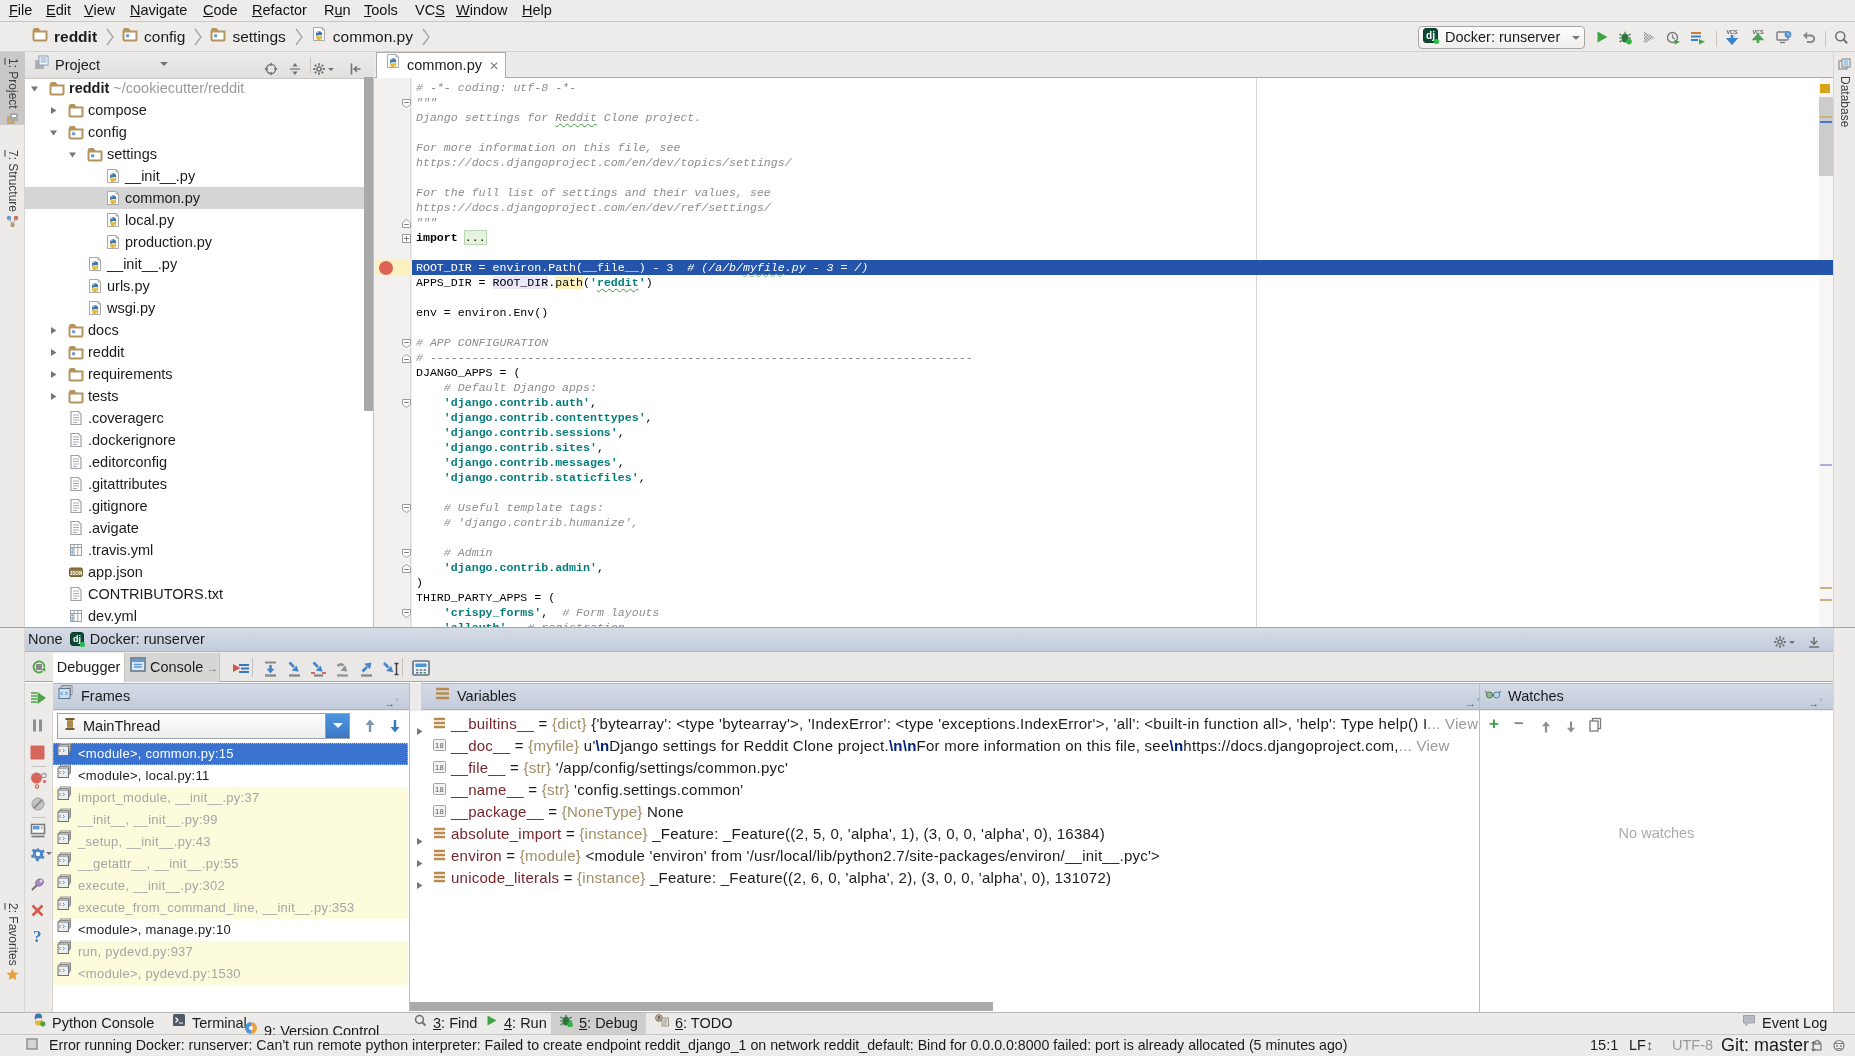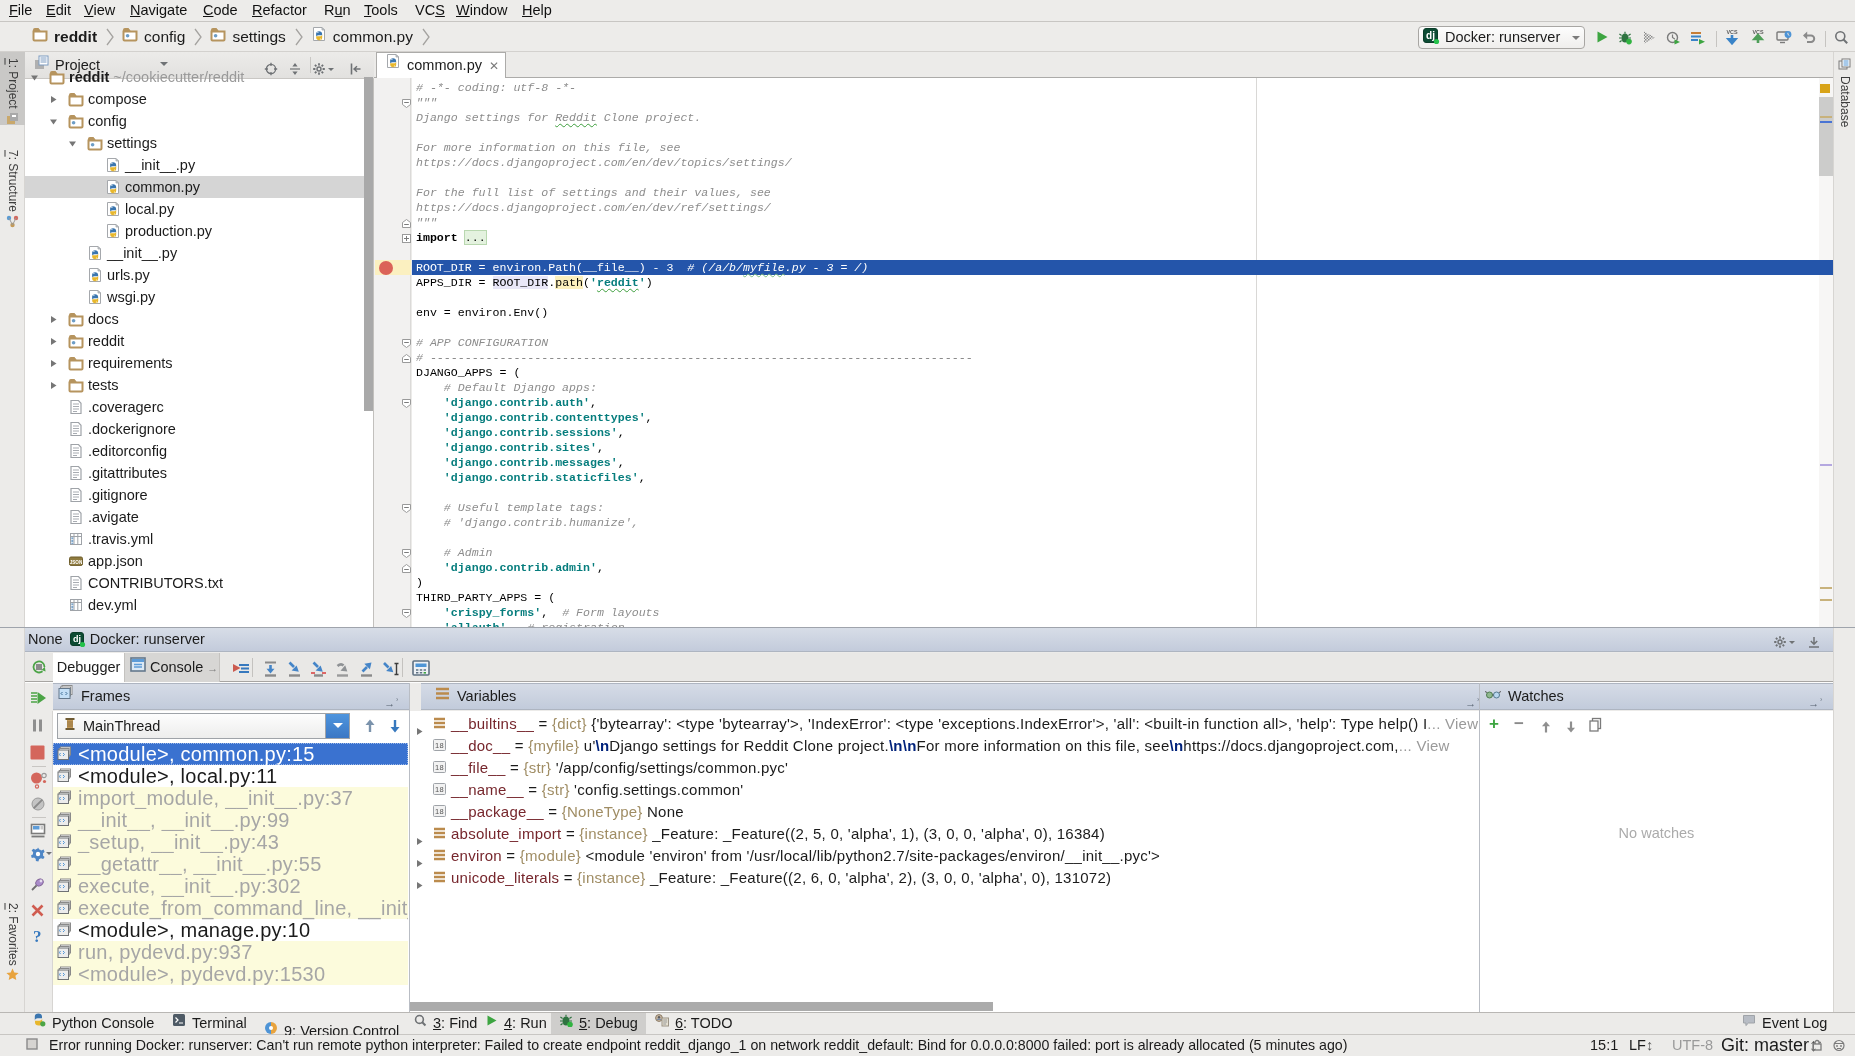--- a/index.html
+++ b/index.html
@@ -141,21 +141,21 @@
         <path d="M7 1 L4.4 4.4 H9.6 z M7 13 L4.4 9.6 H9.6 z" fill="#6F7275"></path>
       </svg></span><span style="position:absolute;right:63px;top:5px;width:1px;height:16px;background:#C9C7C4"></span><span style="position:absolute;right:40px;top:6px"><svg width="14" height="14" viewBox="0 0 14 14">
         <circle cx="7" cy="7" r="2" fill="none" stroke="#6F7275" stroke-width="1.4"></circle>
         <g stroke="#6F7275" stroke-width="1.8">
           <path d="M7 1.2 V3.4 M7 10.6 V12.8 M1.2 7 H3.4 M10.6 7 H12.8 M2.9 2.9 L4.4 4.4 M9.6 9.6 L11.1 11.1 M11.1 2.9 L9.6 4.4 M4.4 9.6 L2.9 11.1"></path>
         </g>
       </svg><span style="display:inline-block;width:0;height:0;border:3px solid transparent;border-top-color:#6F7275;margin:0 0 2px 2px"></span></span><span style="position:absolute;right:12px;top:6px"><svg width="14" height="14" viewBox="0 0 14 14">
         <path d="M3.5 1.5 V12.5" stroke="#6F7275" stroke-width="1.6"></path>
         <path d="M12.5 7 H6 M9 4.2 L6 7 L9 9.8" stroke="#6F7275" stroke-width="1.4" fill="none"></path>
       </svg></span></div>
-<div class="a" style="left:25px;top:68px;width:400px;height:557px;overflow:hidden;font-size:14.5px">
+<div class="a" style="left:25px;top:79px;width:400px;height:557px;overflow:hidden;font-size:14.5px">
     <div style="position:absolute;left:0;top:-2px;width:339px;height:22px;line-height:22px;white-space:nowrap">
       <span class="blk" style="position:absolute;left:5px;top:7px">
         <svg width="9" height="9" viewBox="0 0 9 9">
           <path d="M1 2.5 L8 2.5 L4.5 7.5 z" fill="#767676"></path>
         </svg>
       </span>
       <span class="blk" style="position:absolute;left:24px;top:3px">
         <svg width="16" height="16" viewBox="0 0 16 16">
           <path d="M1.5 5.5 v8 a1 1 0 0 0 1 1 h11 a1 1 0 0 0 1-1 v-8 z" fill="#fff" stroke="#B6945E" stroke-width="2"></path>
           <path d="M1.5 5 v-1.5 a1 1 0 0 1 1-1 h4 l1.6 2.5 z" fill="#B6945E" stroke="#B6945E" stroke-width="1"></path>
@@ -718,21 +718,21 @@
       <path d="M8 14 V6" stroke="#7B93AC" stroke-width="2.4"></path>
       <path d="M8 1.5 L3.5 7 H12.5 z" fill="#7B93AC"></path>
     </svg>
   </div>
 <div class="a blk" style="left:387px;top:718px">
     <svg width="16" height="16" viewBox="0 0 16 16">
       <path d="M8 2 V10" stroke="#3779BE" stroke-width="2.4"></path>
       <path d="M8 14.5 L3.5 9 H12.5 z" fill="#3779BE"></path>
     </svg>
   </div>
-<div class="a" style="left:53px;top:743px;width:355px;height:242px;overflow:hidden;font-size:20px;letter-spacing:0.25px">
+<div class="a" style="left:53px;top:743px;width:355px;height:242px;overflow:hidden;font-size:13px;letter-spacing:0.25px">
     <div style="position:absolute;left:0;top:0px;width:355px;height:22px;background:#3A72D0;color:#fff;outline:1px dotted #9FB9E6;outline-offset:-1px;line-height:22px;white-space:nowrap"><span class="ico" style="margin:-3px 6px 0 4px"><svg width="15" height="15" viewBox="0 0 15 15">
           <rect x="3.5" y="1" width="10" height="8" fill="#fff" stroke="#8a8a8a"></rect>
           <rect x="2.2" y="2.5" width="10" height="8" fill="#fff" stroke="#8a8a8a"></rect>
           <rect x="1" y="4" width="10.5" height="9.5" fill="#ECECEC" stroke="#6F7275"></rect>
           <path d="M3.5 7 L2.5 8.5 L3.5 10 M6 7 L7.5 8.5 L6 10" stroke="#4E94D6" fill="none" stroke-width="1"></path>
         </svg></span>&lt;module&gt;, common.py:15</div>
     <div style="position:absolute;left:0;top:22px;width:355px;height:22px;color:#1b1b1b;line-height:22px;white-space:nowrap"><span class="ico" style="margin:-3px 6px 0 4px"><svg width="15" height="15" viewBox="0 0 15 15">
           <rect x="3.5" y="1" width="10" height="8" fill="#fff" stroke="#8a8a8a"></rect>
           <rect x="2.2" y="2.5" width="10" height="8" fill="#fff" stroke="#8a8a8a"></rect>
           <rect x="1" y="4" width="10.5" height="9.5" fill="#ECECEC" stroke="#6F7275"></rect>
@@ -858,21 +858,21 @@
 <div class="a" style="left:0;top:1012px;width:1855px;height:23px;background:#ECEBE9;border-top:1px solid #B9B7B4;border-bottom:1px solid #C8C6C3"></div>
 <div class="a" style="left:23px;top:1013px;height:21px;line-height:21px;padding:0 8px;font-size:14.5px;white-space:nowrap"><span class="ico" style="margin:-3px 6px 0 0"><svg width="15" height="15" viewBox="0 0 15 15">
         <path d="M7.4 1.5 c2.2 0 3.6 1.1 3.6 3 v1.8 H6.7 c-1.7 0-2.9 1-2.9 2.5 V4.6 c0-1.9 1.4-3.1 3.6-3.1 z" fill="#3B76AF"></path>
         <path d="M7.6 13.5 c-2.2 0-3.6-1.1-3.6-3 V8.7 h4.3 c1.7 0 2.9-1 2.9-2.5 v4.2 c0 1.9-1.4 3.1-3.6 3.1 z" fill="#E8B72C"></path>
         <circle cx="11.8" cy="11.8" r="2.6" fill="#4BA446"></circle>
       </svg></span>Python Console</div>
 <div class="a" style="left:164px;top:1013px;height:21px;line-height:21px;padding:0 8px;font-size:14.5px;white-space:nowrap"><span class="ico" style="margin:-3px 6px 0 0"><svg width="14" height="14" viewBox="0 0 14 14">
         <rect x="1" y="1" width="12" height="12" rx="1.5" fill="#4E5A65"></rect>
         <path d="M3.5 4.5 L6 7 L3.5 9.5 M7 10 h4" stroke="#fff" stroke-width="1.2" fill="none"></path>
       </svg></span>Terminal</div>
-<div class="a" style="left:256px;top:1013px;height:21px;line-height:21px;padding:8px 8px;font-size:14.5px;white-space:nowrap"><span class="ico" style="margin:-3px 6px 0 0"><svg width="14" height="14" viewBox="0 0 14 14">
+<div class="a" style="left:236px;top:1013px;height:21px;line-height:21px;padding:8px 8px;font-size:14.5px;white-space:nowrap"><span class="ico" style="margin:-3px 6px 0 0"><svg width="14" height="14" viewBox="0 0 14 14">
         <path d="M7 1 A6 6 0 0 0 7 13 z" fill="#4E94D6"></path>
         <path d="M7 1 A6 6 0 0 1 7 13 z" fill="#E8A33D"></path>
         <circle cx="7" cy="7" r="2" fill="#fff"></circle>
       </svg></span><u>9</u>: Version Control</div>
 <div class="a" style="left:406px;top:1013px;height:21px;line-height:21px;padding:0 8px;font-size:14.5px;white-space:nowrap"><span class="ico" style="margin:-3px 6px 0 0"><svg width="13" height="13" viewBox="0 0 13 13">
         <circle cx="5.46" cy="5.46" r="3.9" fill="none" stroke="#6F7275" stroke-width="1.6"></circle>
         <path d="M8.06 8.06 L11.44 11.44" stroke="#6F7275" stroke-width="2"></path>
       </svg></span><u>3</u>: Find</div>
 <div class="a" style="left:477px;top:1013px;height:21px;line-height:21px;padding:0 8px;font-size:14.5px;white-space:nowrap"><span class="ico" style="margin:-3px 6px 0 0"><svg width="13" height="13" viewBox="0 0 13 13">
         <path d="M2.5 1.5 L11.5 6.5 L2.5 11.5 z" fill="#3DA541"></path>

